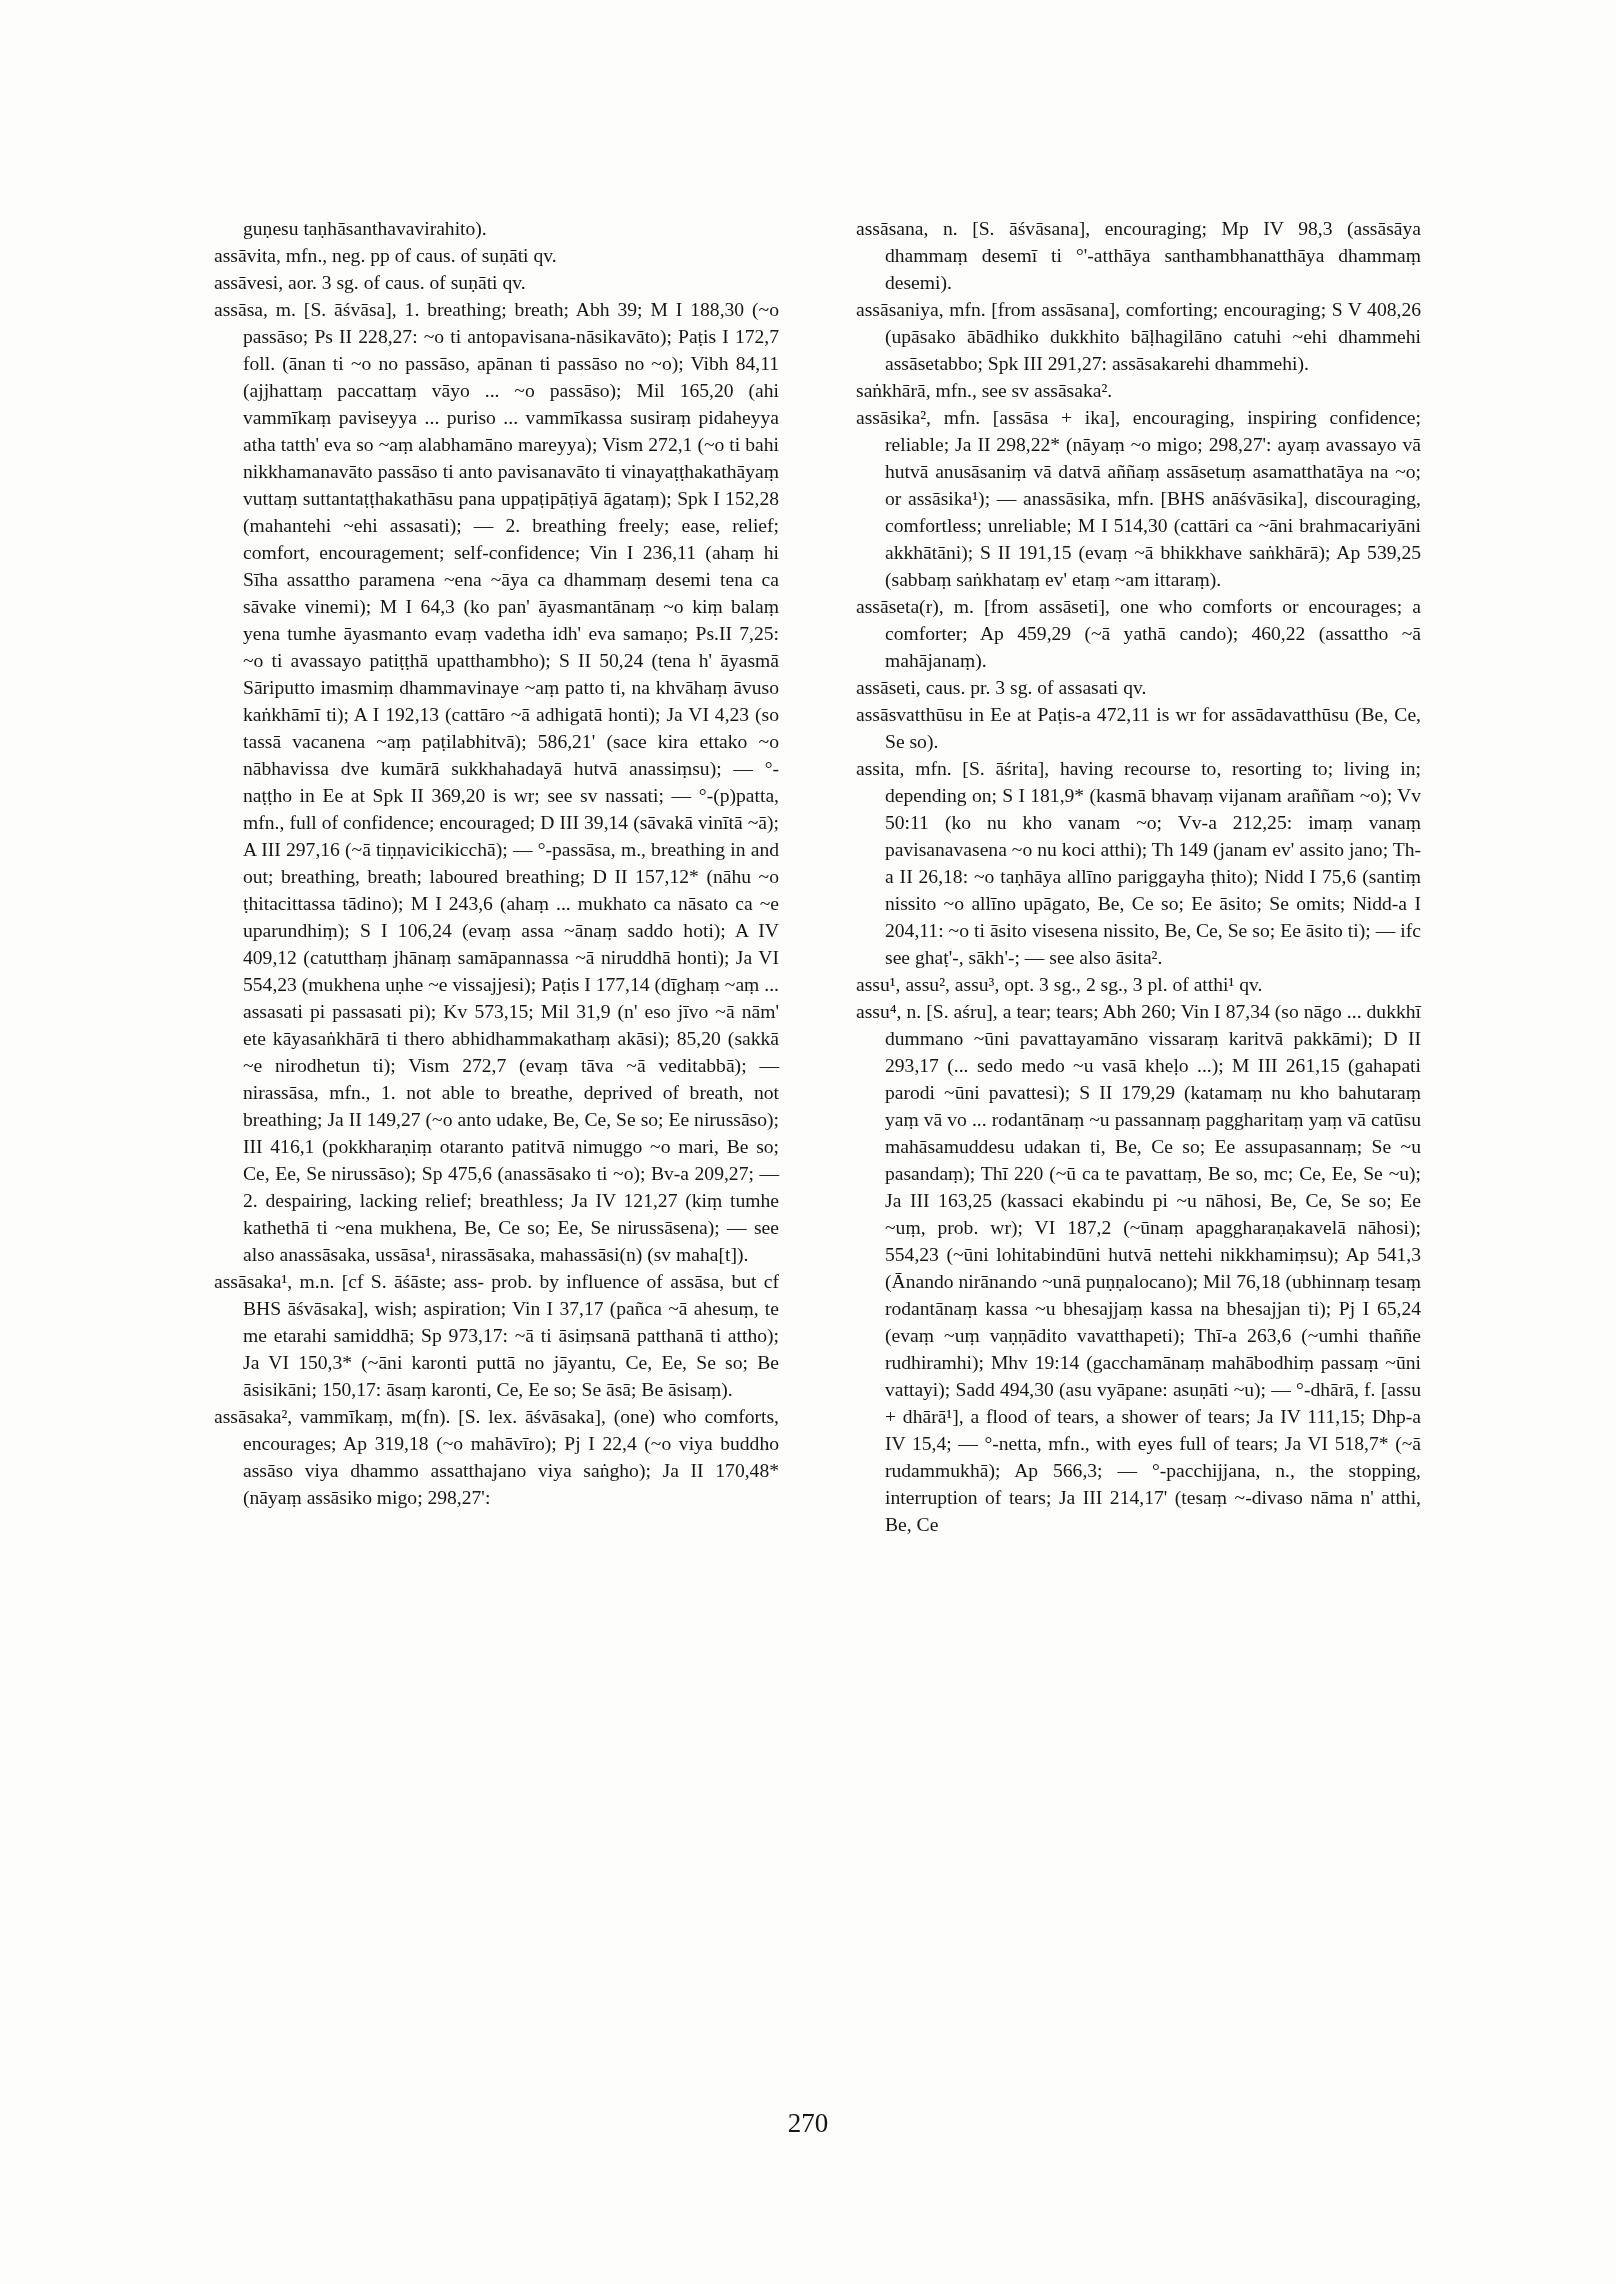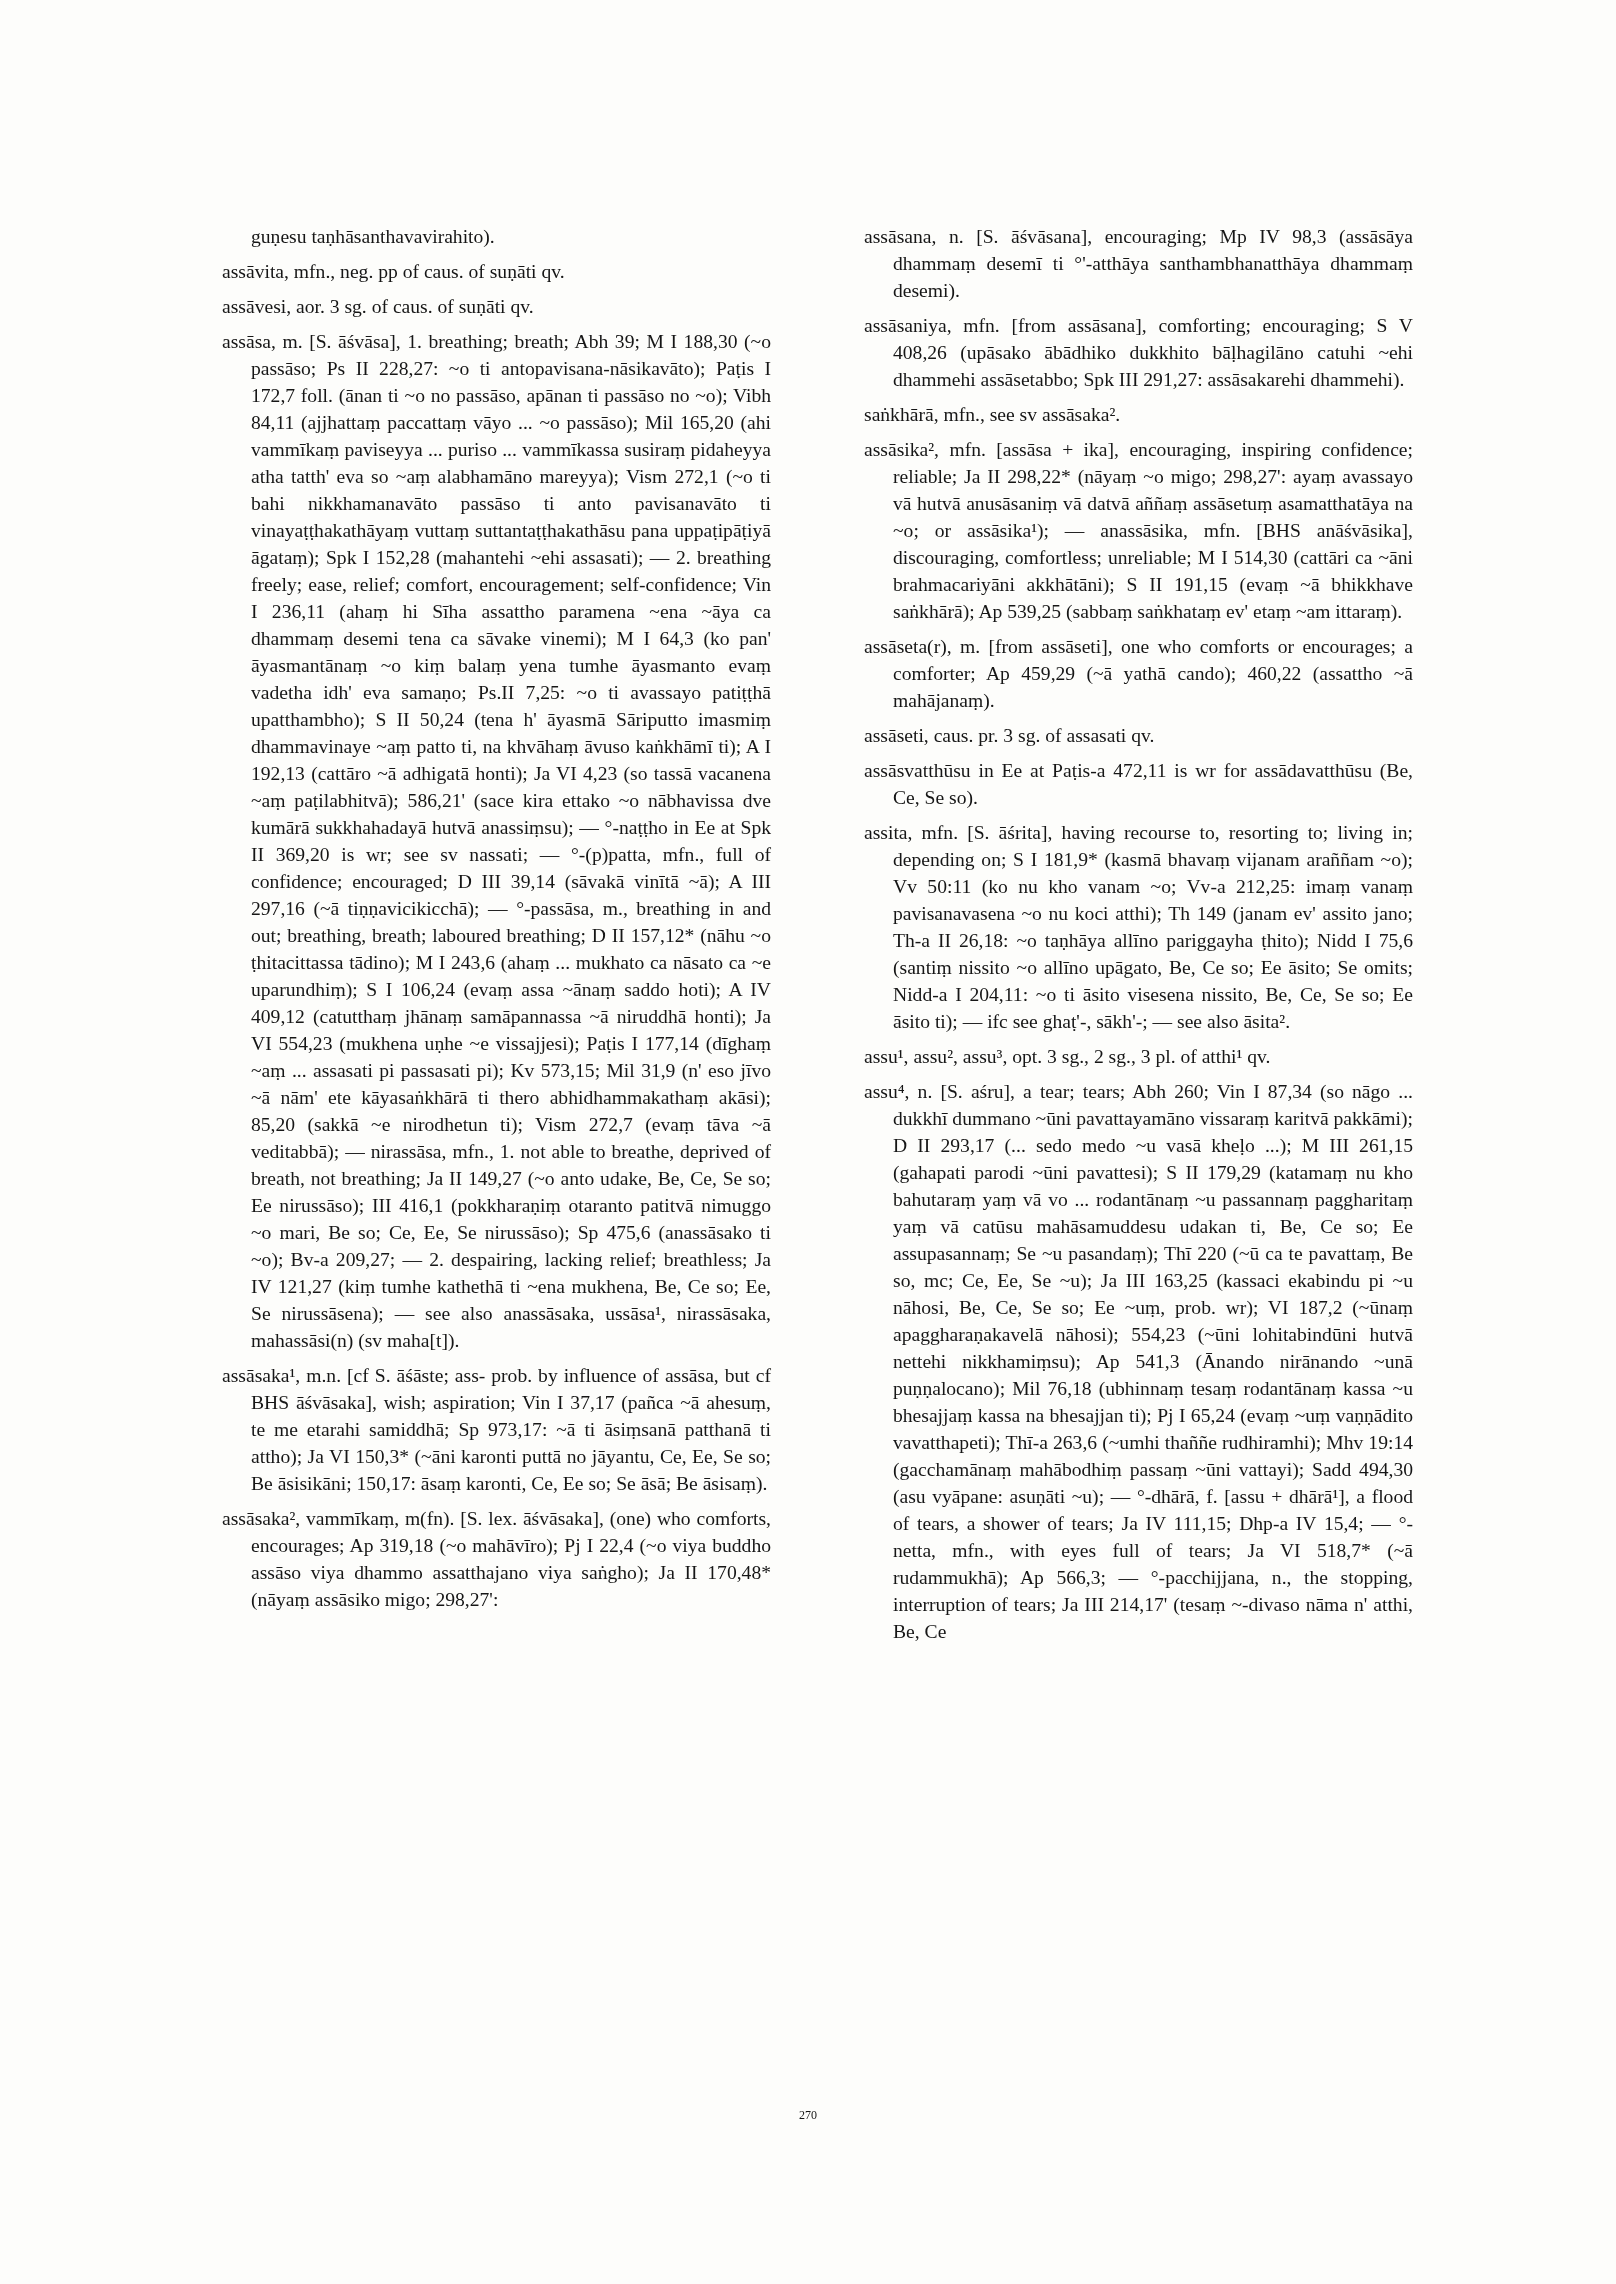--- a/index.html
+++ b/index.html
@@ -23,39 +23,39 @@
     display: flex;
     gap: 77px;
   }
   .column {
     width: 565px;
     font-size: 19.6px;
     line-height: 27px;
     text-align: justify;
   }
   .column p {
-    margin: 8px;
+    margin: 0;
   }
   .cont {
     padding-left: 29px;
   }
   .entry {
     padding-left: 29px;
     text-indent: -29px;
   }
   .hw {
     font-weight: normal;
   }
   .page-number {
     position: absolute;
     top: 2108px;
     left: 0;
     width: 100%;
     text-align: center;
-    font-size: 12px;
+    font-size: 27px;
   }
 </style>
 </head>
 <body>
 
 <div class="page">
   <div class="columns">
 
     <div class="column">
       <p class="cont">guṇesu taṇhāsanthavavirahito).</p>

